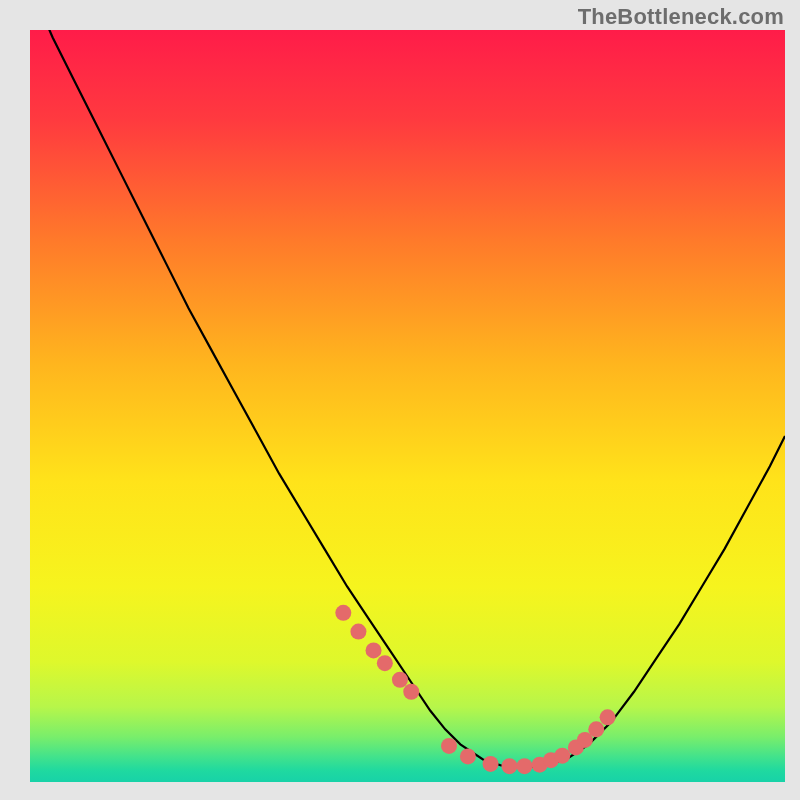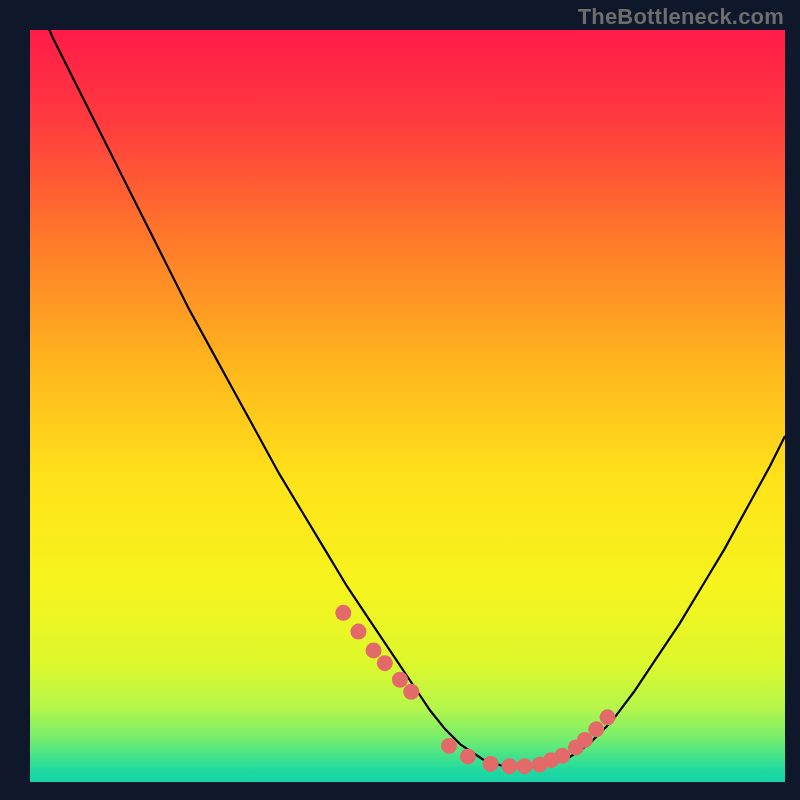--- a/index.html
+++ b/index.html
@@ -7,21 +7,21 @@
     padding: 0;
     width: 800px;
     height: 800px;
     background: #000000;
     overflow: hidden;
   }
   .container {
     position: relative;
     width: 800px;
     height: 800px;
-    background: #0f172a;
+    background: #e5e5e5;
   }
   .watermark {
     position: absolute;
     top: 4px;
     right: 16px;
     color: #6d6d6d;
     font-family: Arial, Helvetica, sans-serif;
     font-size: 22px;
     font-weight: 600;
     letter-spacing: 0.2px;

